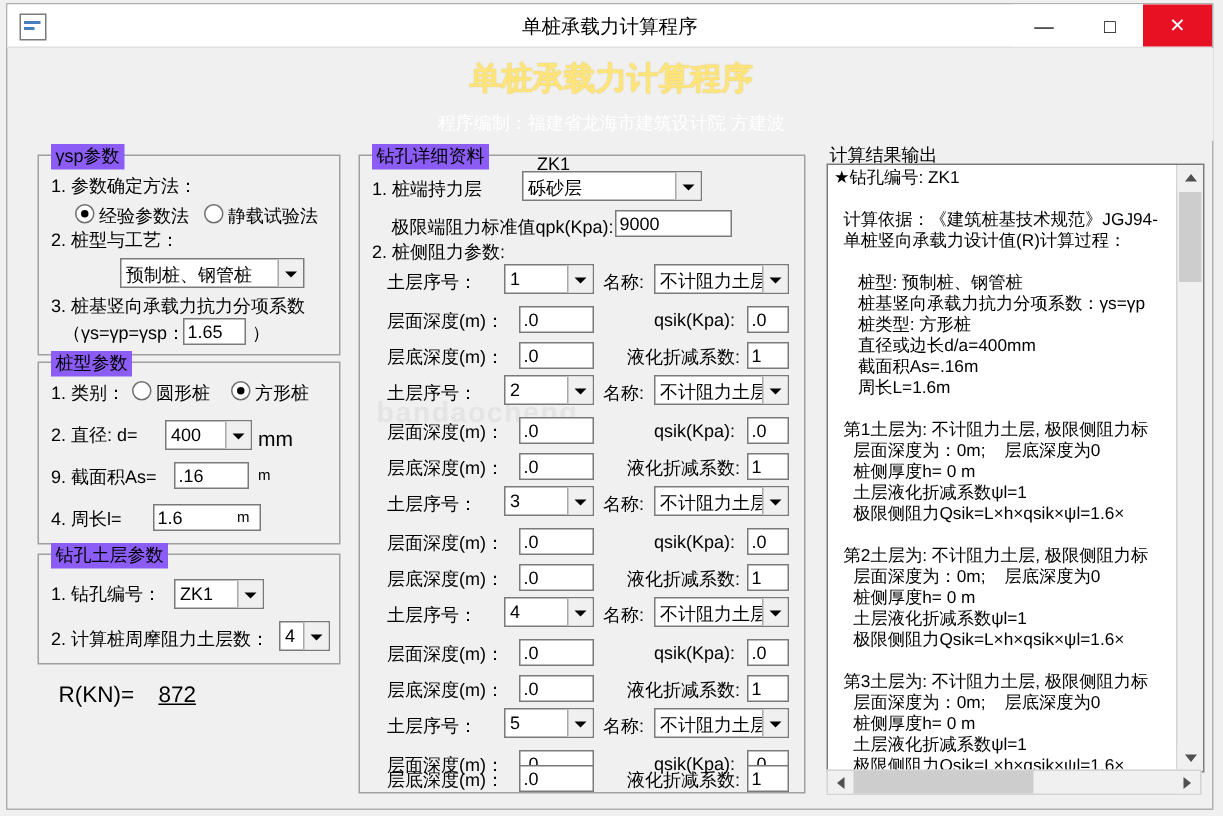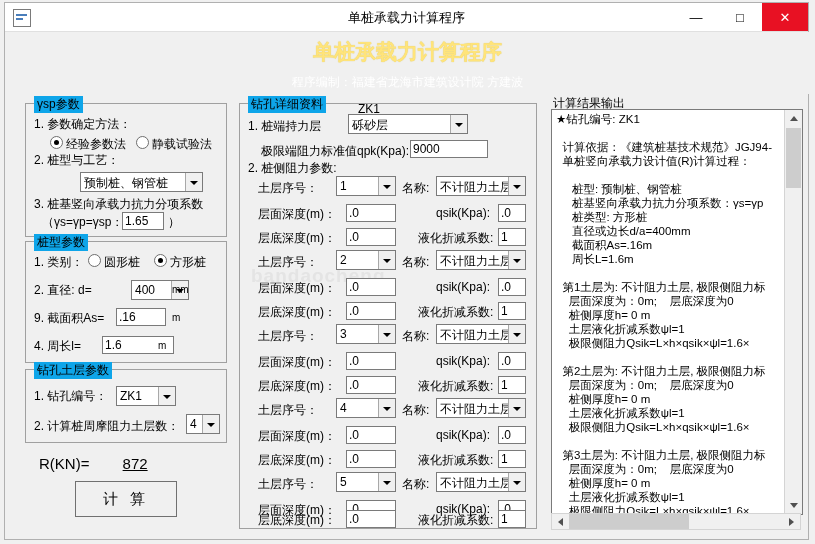--- a/index.html
+++ b/index.html
@@ -45,21 +45,21 @@
     text-shadow:0 0 1px #d8c45a;
   }
   .banner-sub{
     margin-top:8px;font-size:12px;color:#ffffff;
   }
   
   .group{
     position:absolute;border:1px solid #a0a0a0;background:transparent;
   }
   .group > legend, .group-title{
-    position:absolute;top:-8px;left:8px;background:#0ea5e9;padding:0 3px;font-size:12px;
+    position:absolute;top:-8px;left:8px;background:#8b5cf6;padding:0 3px;font-size:12px;
   }
   .lbl{position:absolute;font-size:12px;white-space:nowrap;}
   input.txt{
     position:absolute;height:18px;border:1px solid #7a7a7a;background:#fff;
     font-family:"Liberation Sans",sans-serif;font-size:12px;padding:0 2px;box-sizing:border-box;
   }
   .combo{
     position:absolute;height:20px;border:1px solid #7a7a7a;background:#fff;box-sizing:border-box;
     font-size:12px;
   }
@@ -187,25 +187,25 @@
   <div class="group" style="left:20px;top:238px;width:200px;height:120px;">
     <div class="group-title">桩型参数</div>
     <div class="lbl" style="left:8px;top:12px;">1. 类别：</div>
     <div class="radio" style="left:62px;top:12px;">
       <span class="dot"></span><span>圆形桩</span>
     </div>
     <div class="radio on" style="left:128px;top:12px;">
       <span class="dot"></span><span>方形桩</span>
     </div>
     <div class="lbl" style="left:8px;top:40px;">2. 直径: d=</div>
-    <div class="combo" style="left:84px;top:38px;width:58px;margin-left:21px;">
+    <div class="combo" style="left:84px;top:38px;width:58px;">
       <span class="val">400</span>
       <span class="arrow"></span>
     </div>
-    <div class="lbl" style="left:146px;top:42px;font-size:10px;">mm</div>
+    <div class="lbl" style="left:146px;top:42px;font-size:14px;">mm</div>
     <div class="lbl" style="left:8px;top:68px;">9. 截面积As=</div>
     <input class="txt" style="left: 90px; top: 66px; width: 50px;" value=".16">
     <div class="lbl" style="left:146px;top:70px;font-size:10px;">m</div>
     <div class="lbl" style="left:8px;top:96px;">4. 周长l=</div>
     <input class="txt" style="left: 76px; top: 94px; width: 72px;" value="1.6">
     <div class="lbl" style="left:132px;top:98px;font-size:10px;">m</div>
   </div>
 
   <div class="group" style="left:20px;top:366px;width:200px;height:72px;">
     <div class="group-title">钻孔土层参数</div>
@@ -216,23 +216,22 @@
     </div>
     <div class="lbl" style="left:8px;top:48px;">2. 计算桩周摩阻力土层数：</div>
     <div class="combo" style="left:160px;top:44px;width:34px;">
       <span class="val">4</span>
       <span class="arrow"></span>
     </div>
   </div>
 
   <div class="rkn">
     <span>R(KN)=</span>
-    <span style="margin-left:29px;text-decoration:underline;">872</span>
-  </div>
-  <div class="calc-btn">计 算</div>
+    <span style="margin-left:12px;text-decoration:underline;">872</span>
+  </div>
 
   <div class="group" style="left:234px;top:100px;width:296px;height:424px;">
     <div class="group-title">钻孔详细资料</div>
     <div class="zk-title" style="left:118px;top:-2px;">ZK1</div>
 
     <div class="lbl" style="left:8px;top:14px;">1. 桩端持力层</div>
     <div class="combo" style="left:108px;top:10px;width:120px;">
       <span class="val">砾砂层</span>
       <span class="arrow"></span>
     </div>

